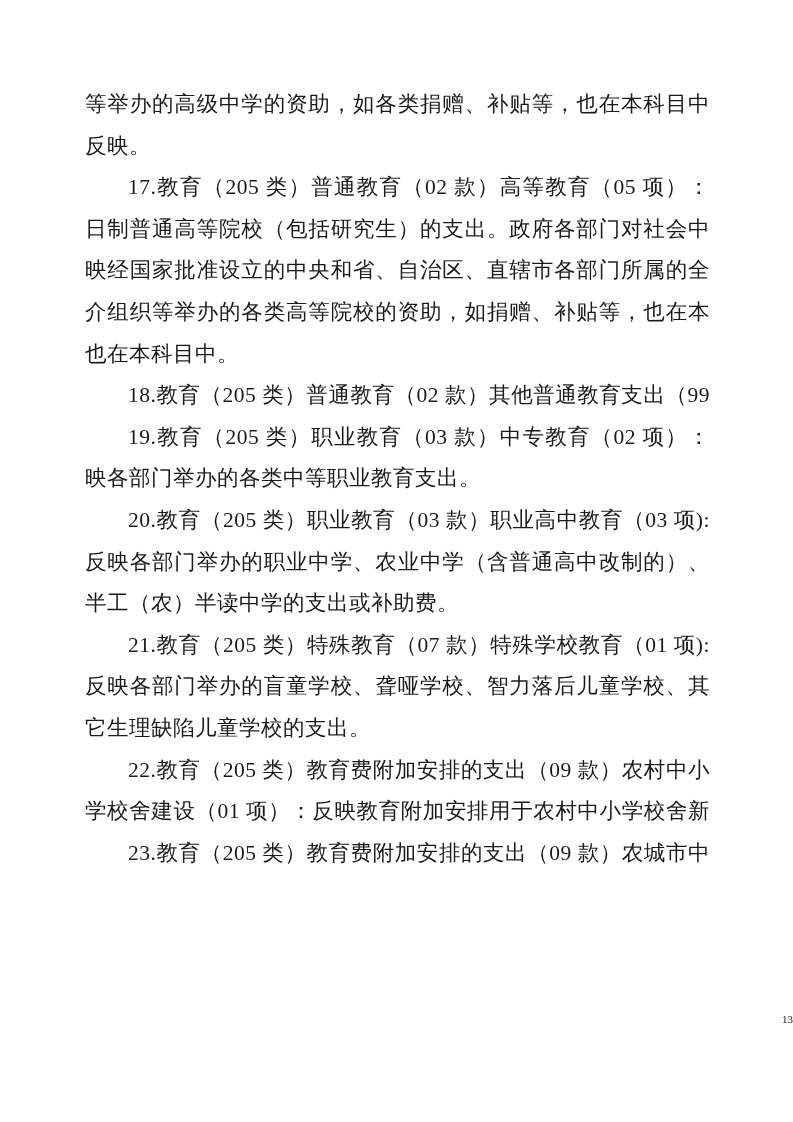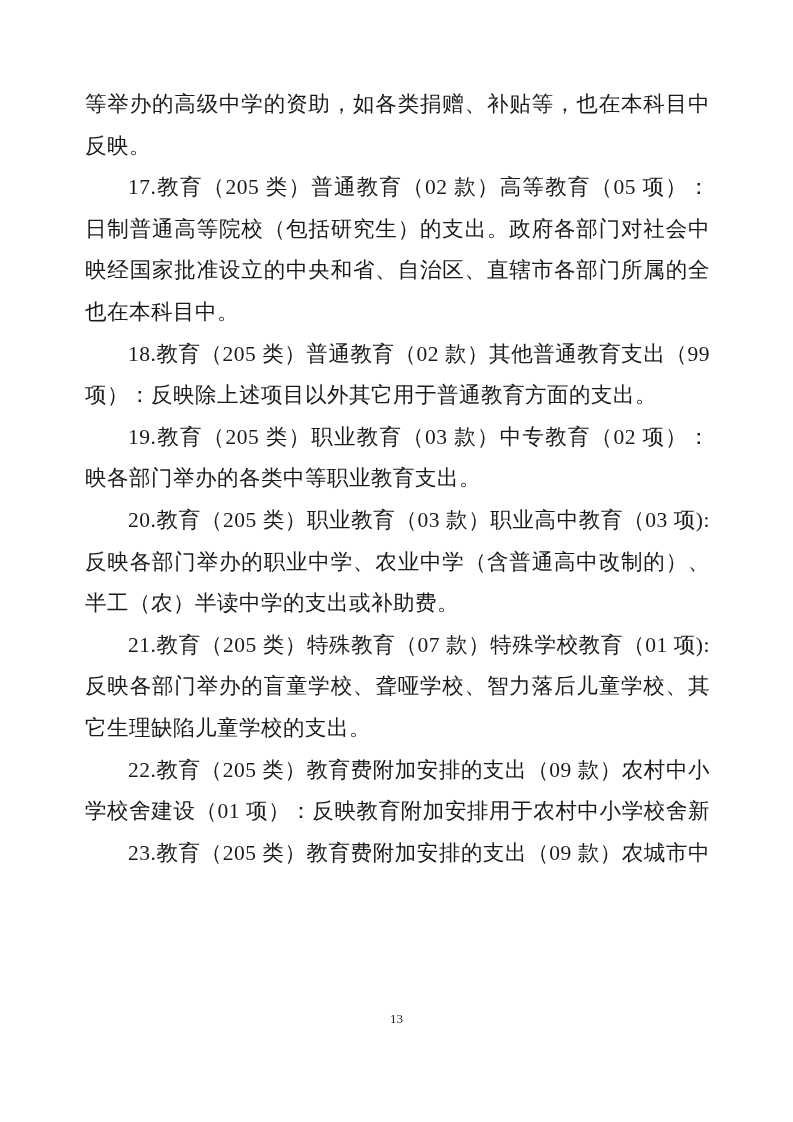--- a/index.html
+++ b/index.html
@@ -37,40 +37,40 @@
     text-align-last: left;
   }
   .ln.indent {
     text-indent: 43px;
   }
   .page-num {
     position: absolute;
     top: 1010px;
     left: 0;
     width: 100%;
-    text-align: center;
-    font-size: 13px;
+    text-align: right;
+    font-size: 11px;
     line-height: 18px;
     color: #1a1a1a;
     font-family: "Liberation Serif", "DejaVu Serif", serif;
   }
 </style>
 </head>
 <body>
 
 <div class="page">
   <div class="content">
     <div class="ln">等举办的高级中学的资助，如各类捐赠、补贴等，也在本科目中</div>
     <div class="ln end">反映。</div>
     <div class="ln indent">17.教育（205 类）普通教育（02 款）高等教育（05 项）：反</div>
     <div class="ln">日制普通高等院校（包括研究生）的支出。政府各部门对社会中</div>
     <div class="ln">映经国家批准设立的中央和省、自治区、直辖市各部门所属的全</div>
+    <div class="ln">介组织等举办的各类高等院校的资助，如捐赠、补贴等，也在本</div>
     <div class="ln end">也在本科目中。</div>
     <div class="ln indent">18.教育（205 类）普通教育（02 款）其他普通教育支出（99</div>
-    <div class="ln end">项）：反映除上述项目以外其它用于普通教育方面的支出。</div>
     <div class="ln indent">19.教育（205 类）职业教育（03 款）中专教育（02 项）：反</div>
     <div class="ln end">映各部门举办的各类中等职业教育支出。</div>
     <div class="ln indent">20.教育（205 类）职业教育（03 款）职业高中教育（03 项):</div>
     <div class="ln">反映各部门举办的职业中学、农业中学（含普通高中改制的）、</div>
     <div class="ln end">半工（农）半读中学的支出或补助费。</div>
     <div class="ln indent">21.教育（205 类）特殊教育（07 款）特殊学校教育（01 项):</div>
     <div class="ln">反映各部门举办的盲童学校、聋哑学校、智力落后儿童学校、其</div>
     <div class="ln end">它生理缺陷儿童学校的支出。</div>
     <div class="ln indent">22.教育（205 类）教育费附加安排的支出（09 款）农村中小</div>
     <div class="ln">学校舍建设（01 项）：反映教育附加安排用于农村中小学校舍新</div>

